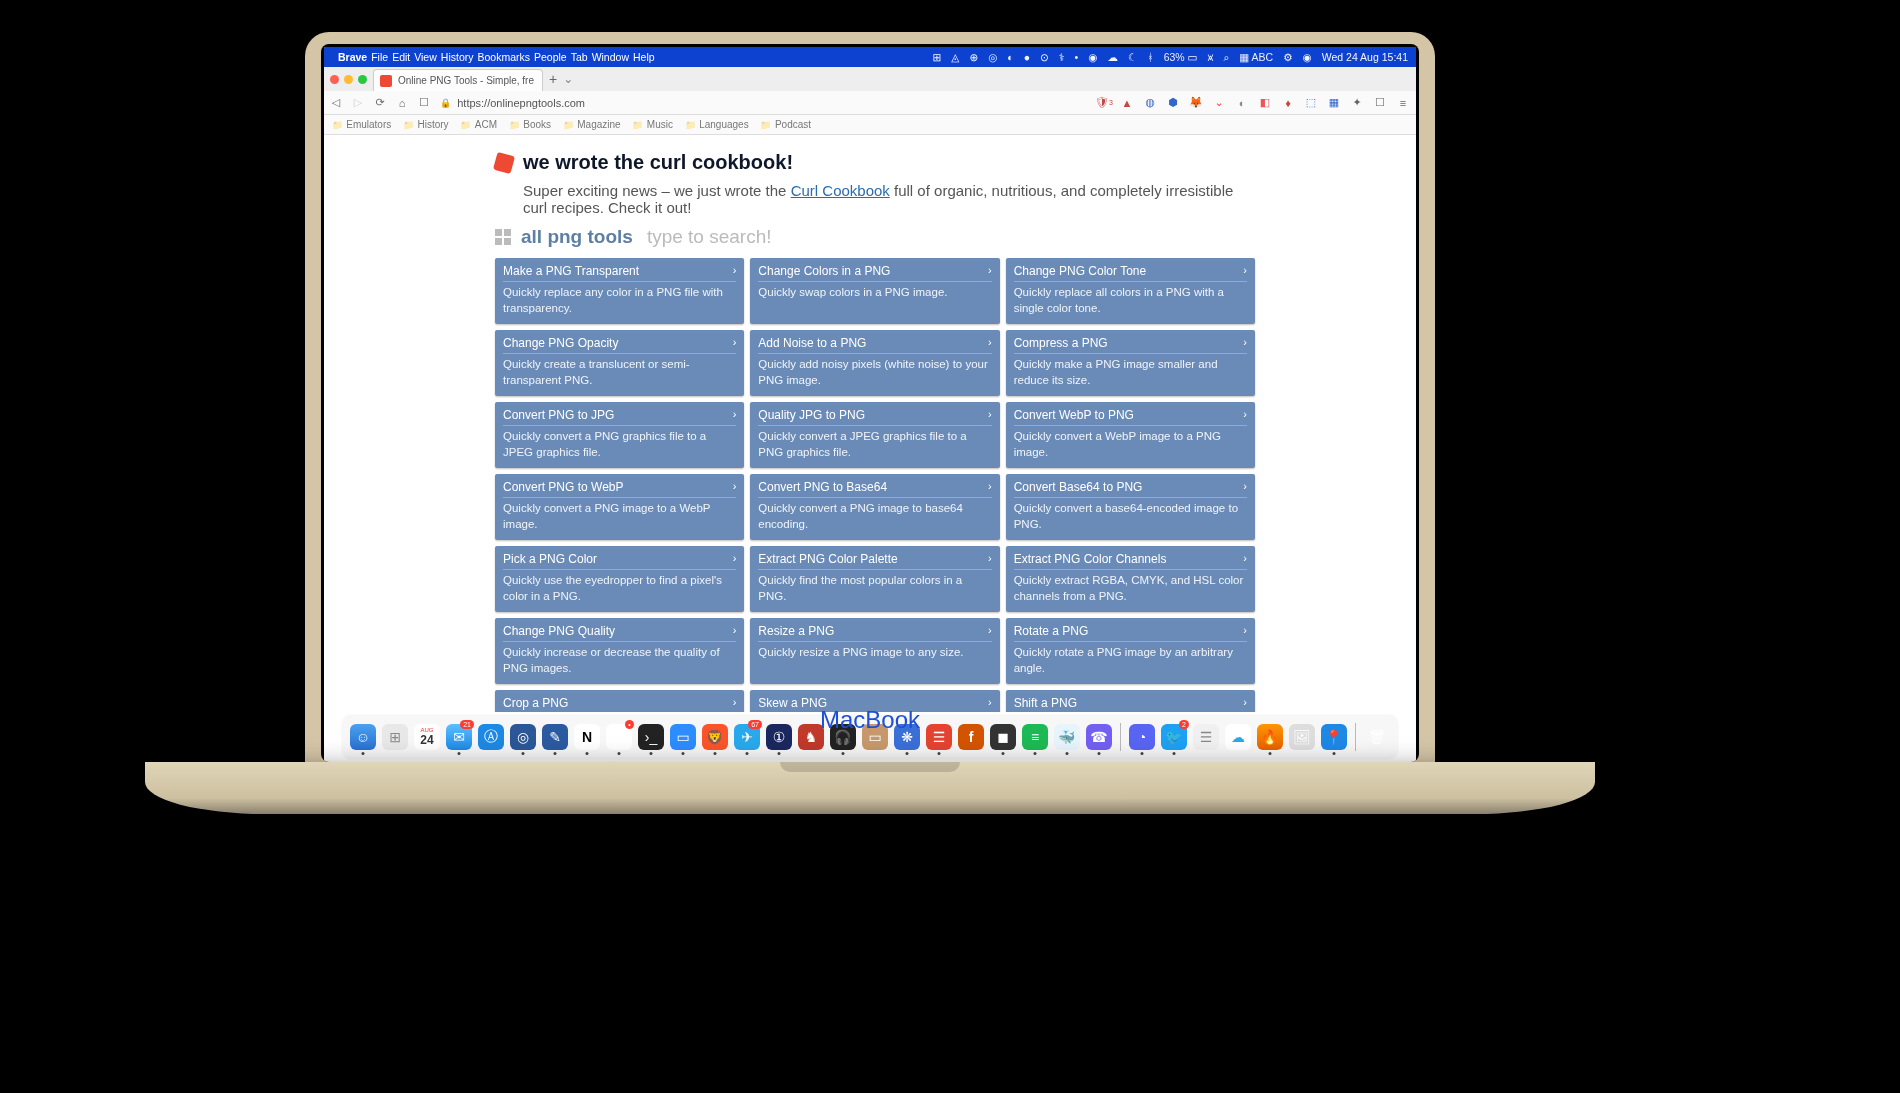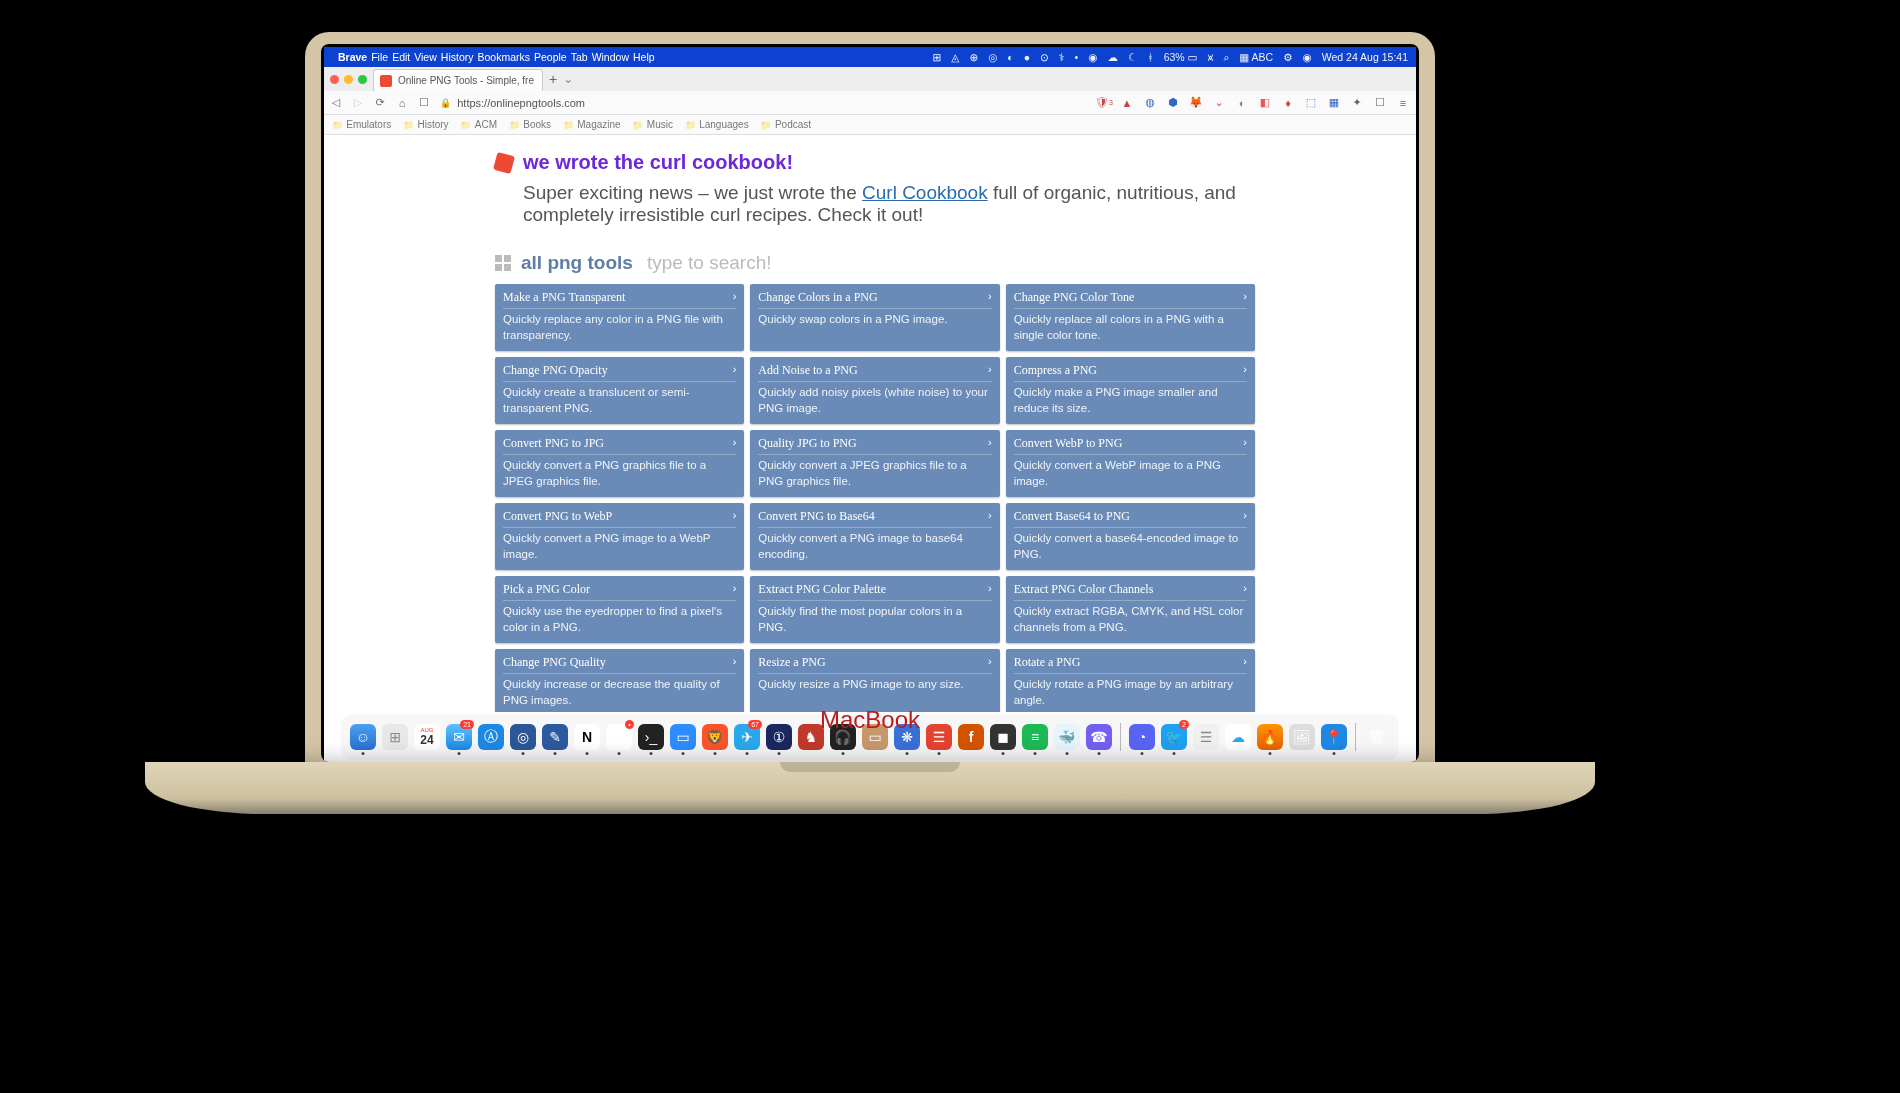--- a/index.html
+++ b/index.html
@@ -57,21 +57,21 @@
   width: 180px;
   height: 10px;
   background: rgba(0,0,0,0.15);
   border-radius: 0 0 12px 12px;
 }
 .macbook-label {
   position: absolute;
   bottom: 28px;
   left: 50%;
   transform: translateX(-50%);
-  color: #b91c1c;
+  color: #1d4ed8;
   font-size: 24px;
 }
 
 
 .menubar {
   height: 20px;
   background: #0d42d1;
   display: flex;
   align-items: center;
   justify-content: space-between;
@@ -159,22 +159,22 @@
 
 .page {
   background: #fff;
   height: calc(100% - 20px - 24px - 24px - 20px - 50px);
   overflow: hidden;
   padding: 16px 0 0 0;
 }
 .content { max-width: 770px; margin: 0 auto; padding-left: 10px; }
 .banner { display: flex; align-items: center; gap: 10px; }
 .banner-icon { width: 18px; height: 18px; background:#ee4933; border-radius:3px; transform:rotate(15deg); position:relative;}
-.banner h2 { color: #6d28d9; font-size: 20px; font-weight: 700; }
-.banner-sub { font-size: 19px; color: #555; margin: 8px 0 26px 28px; }
+.banner h2 { color: #0f172a; font-size: 20px; font-weight: 700; }
+.banner-sub { font-size: 15px; color: #555; margin: 8px 0 10px 28px; }
 .banner-sub a { color: #2b6cb0; text-decoration: underline; }
 
 .section-head { display: flex; align-items: center; gap: 10px; margin-bottom: 10px; }
 .section-head .grid-icon { width:16px; height:16px; display:grid; grid-template:1fr 1fr/1fr 1fr; gap:2px; }
 .section-head .grid-icon span { background:#bbb; }
 .section-head h3 { color: #5c7fa3; font-size: 19px; font-weight: 700; }
 .section-head .search-hint { color: #bbb; font-size: 19px; font-weight: 400; margin-left: 4px; }
 
 .tools-grid { display: grid; grid-template-columns: repeat(3, 1fr); gap: 6px; }
 .tool {
@@ -185,21 +185,20 @@
   position: relative;
   font-size: 11.5px;
   box-shadow: 0 1px 2px rgba(0,0,0,0.25);
 }
 .tool-title {
   font-size: 12px;
   font-weight: 500;
   padding-bottom: 3px;
   border-bottom: 1px solid rgba(255,255,255,0.28);
   margin-bottom: 3px;
-  font-family: Liberation Serif, serif;
 }
 .tool-desc { font-size: 11.5px; line-height: 1.35; color: #f0f4f9;}
 .tool-chevron { position: absolute; right: 8px; top: 6px; font-size: 11px; }
 
 
 .dock {
   position: absolute;
   bottom: 2px;
   left: 50%;
   transform: translateX(-50%);

